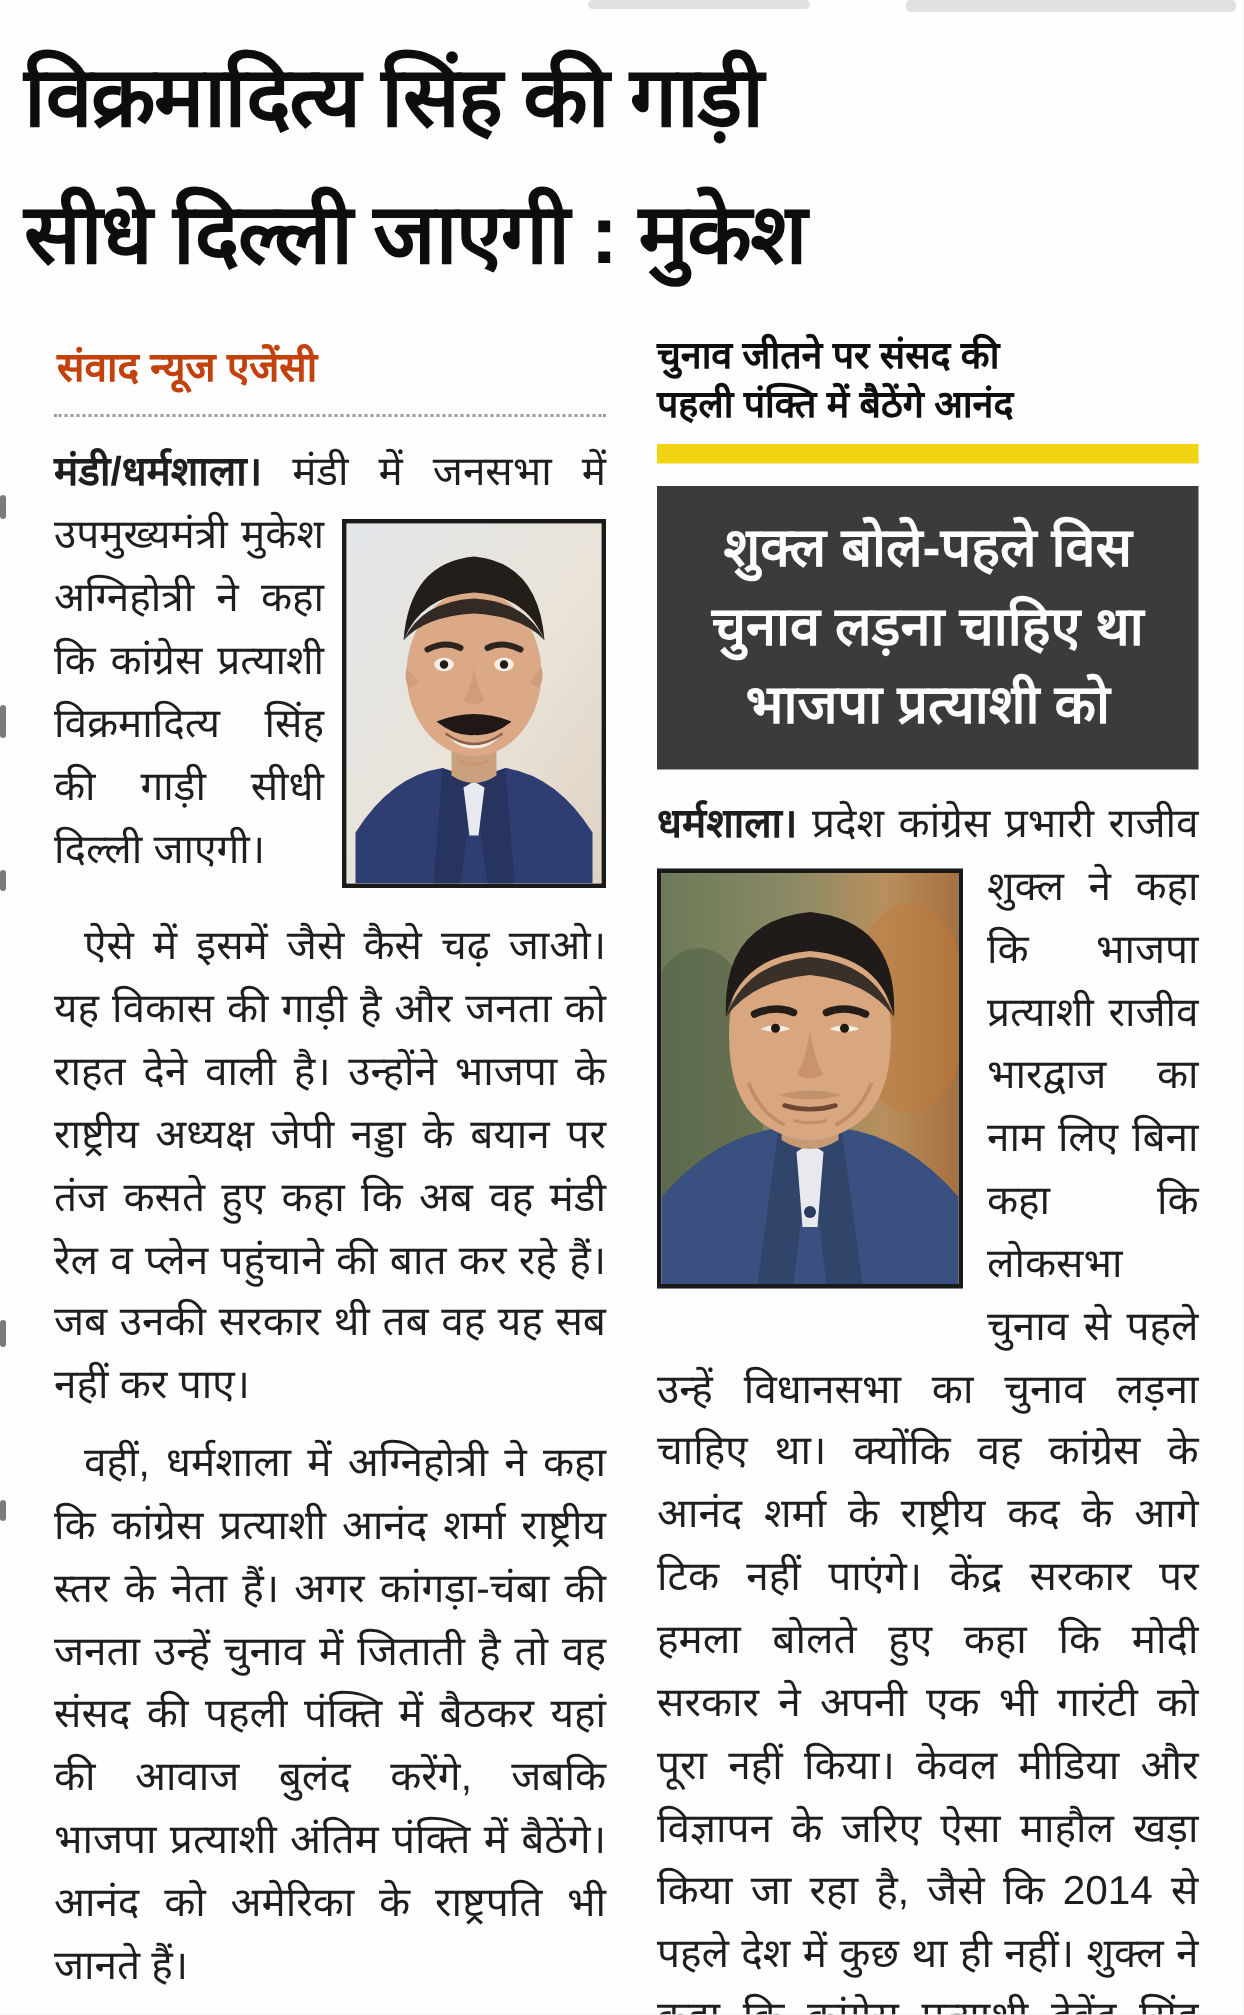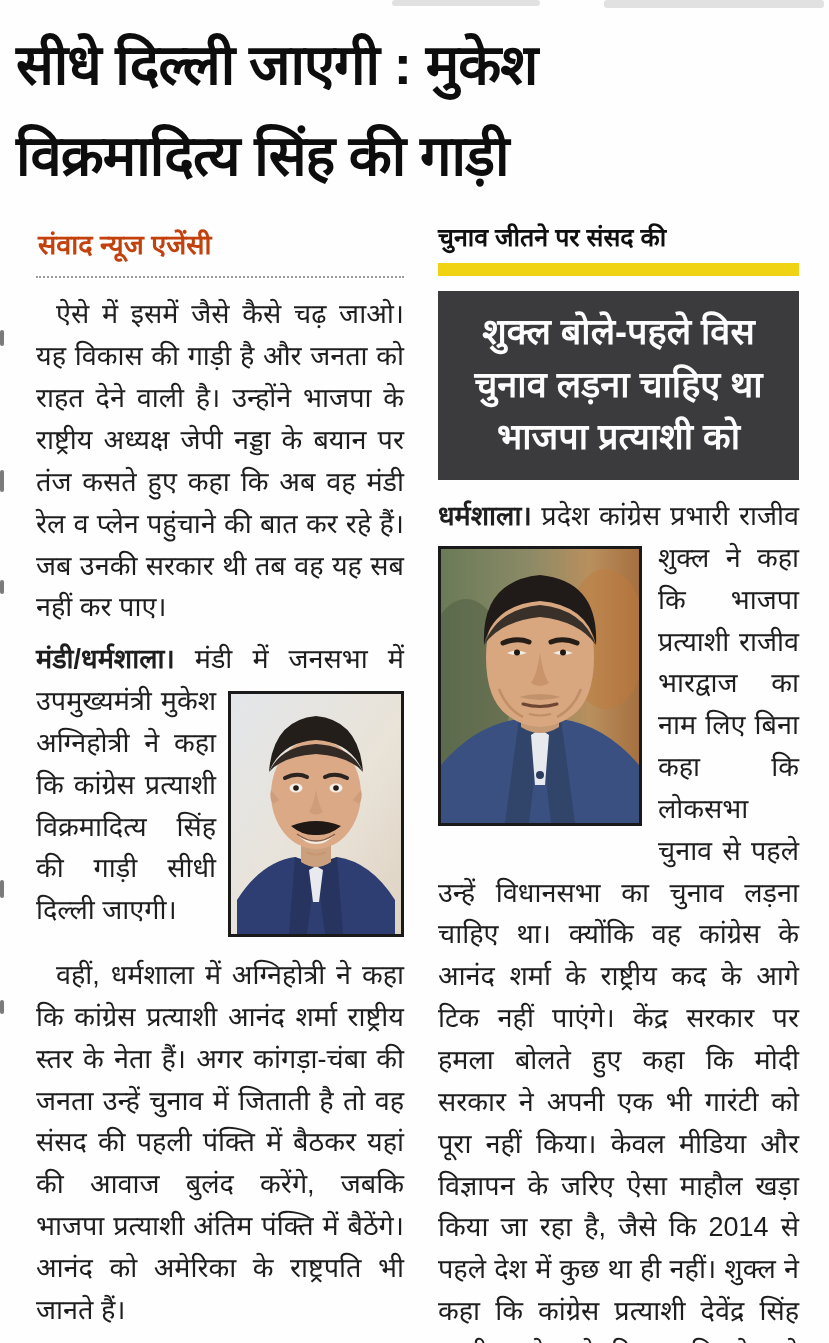--- a/index.html
+++ b/index.html
@@ -94,30 +94,28 @@
 
   <div class="artifact" style="left:392px;top:0;width:148px;height:6px;"></div>
   <div class="artifact" style="left:604px;top:0;width:220px;height:8px;"></div>
   <div class="edge-speck" style="left:0;top:330px;width:4px;height:16px;"></div>
   <div class="edge-speck" style="left:0;top:470px;width:4px;height:22px;"></div>
   <div class="edge-speck" style="left:0;top:580px;width:4px;height:14px;"></div>
   <div class="edge-speck" style="left:0;top:880px;width:4px;height:18px;"></div>
   <div class="edge-speck" style="left:0;top:1000px;width:4px;height:14px;"></div>
 
   <h1 class="headline">
+    <span class="hl-line">विक्रमादित्य सिंह की गाड़ी</span>
     <span class="hl-line">सीधे दिल्ली जाएगी : मुकेश</span>
-    <span class="hl-line">विक्रमादित्य सिंह की गाड़ी</span>
   </h1>
 
   <div class="columns">
 
     <div class="col col-left">
       <div class="byline">संवाद न्यूज एजेंसी</div>
-
-      <p class="body-text indented">ऐसे में इसमें जैसे कैसे चढ़ जाओ। यह विकास की गाड़ी है और जनता को राहत देने वाली है। उन्होंने भाजपा के राष्ट्रीय अध्यक्ष जेपी नड्डा के बयान पर तंज कसते हुए कहा कि अब वह मंडी रेल व प्लेन पहुंचाने की बात कर रहे हैं। जब उनकी सरकार थी तब वह यह सब नहीं कर पाए।</p>
 
       <p class="body-text clearfix">
         <span class="lead-in">मंडी/धर्मशाला।</span><span> मंडी में जनसभा </span><span class="photo-frame photo-right">
             <svg viewBox="0 0 170 240" preserveAspectRatio="none" aria-hidden="true">
             <defs>
               <linearGradient id="bg1" x1="0" y1="0" x2="1" y2="1">
                 <stop offset="0" stop-color="#e3e6ea"></stop>
                 <stop offset="0.55" stop-color="#e9e3d8"></stop>
                 <stop offset="1" stop-color="#ded2c2"></stop>
               </linearGradient>
@@ -151,27 +149,30 @@
             <path d="M60,132 Q85,122 110,132 Q98,142 85,141 Q72,142 60,132 Z" fill="#1f1814"></path>
 
             <path d="M66,140 Q85,154 104,140 Q96,150 85,150 Q74,150 66,140 Z" fill="#f2ece2"></path>
             <path d="M66,140 Q85,154 104,140" stroke="#8c5f49" stroke-width="1.5" fill="none"></path>
 
             <path d="M75,158 Q85,163 95,158" stroke="#c8976f" stroke-width="2" fill="none"></path>
           </svg>
           </span><span>में उपमुख्यमंत्री मुकेश अग्निहोत्री ने कहा कि कांग्रेस प्रत्याशी विक्रमादित्य सिंह की गाड़ी सीधी दिल्ली जाएगी।</span>
       </p>
 
+      <p class="body-text indented">ऐसे में इसमें जैसे कैसे चढ़ जाओ। यह विकास की गाड़ी है और जनता को राहत देने वाली है। उन्होंने भाजपा के राष्ट्रीय अध्यक्ष जेपी नड्डा के बयान पर तंज कसते हुए कहा कि अब वह मंडी रेल व प्लेन पहुंचाने की बात कर रहे हैं। जब उनकी सरकार थी तब वह यह सब नहीं कर पाए।</p>
+
       <p class="body-text indented">वहीं, धर्मशाला में अग्निहोत्री ने कहा कि कांग्रेस प्रत्याशी आनंद शर्मा राष्ट्रीय स्तर के नेता हैं। अगर कांगड़ा-चंबा की जनता उन्हें चुनाव में जिताती है तो वह संसद की पहली पंक्ति में बैठकर यहां की आवाज बुलंद करेंगे, जबकि भाजपा प्रत्याशी अंतिम पंक्ति में बैठेंगे। आनंद को अमेरिका के राष्ट्रपति भी जानते हैं।</p>
     </div>
 
     <div class="col col-right">
 
       <h2 class="subhead">
         <span class="sh-line">चुनाव जीतने पर संसद की</span>
+        <span class="sh-line">पहली पंक्ति में बैठेंगे आनंद</span>
       </h2>
 
       <div class="yellow-bar"></div>
 
       <div class="quote-box">
         <span class="qb-line">शुक्ल बोले-पहले विस</span>
         <span class="qb-line">चुनाव लड़ना चाहिए था</span>
         <span class="qb-line">भाजपा प्रत्याशी को</span>
       </div>
 

